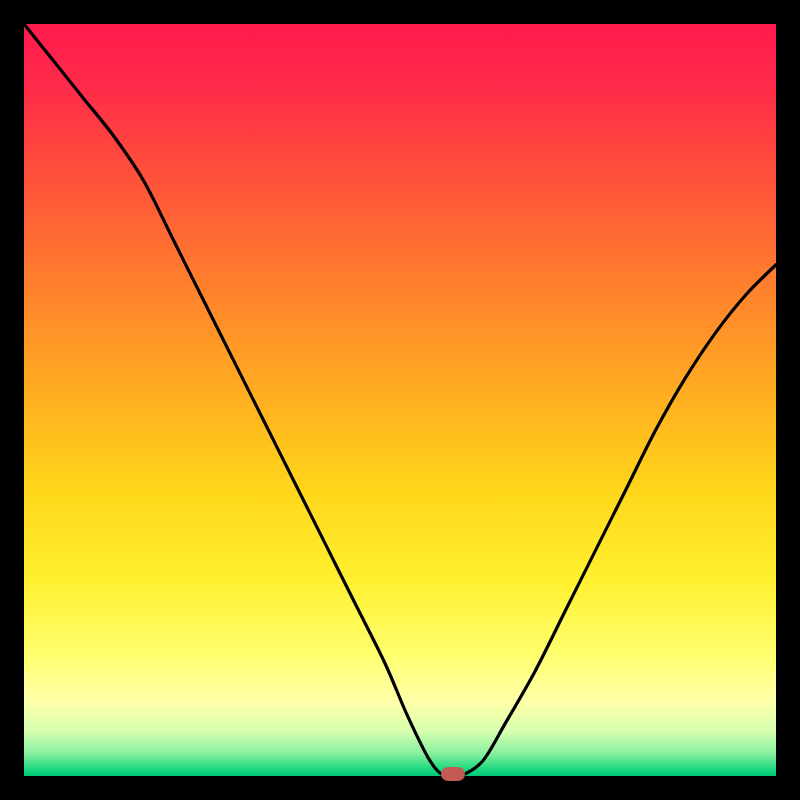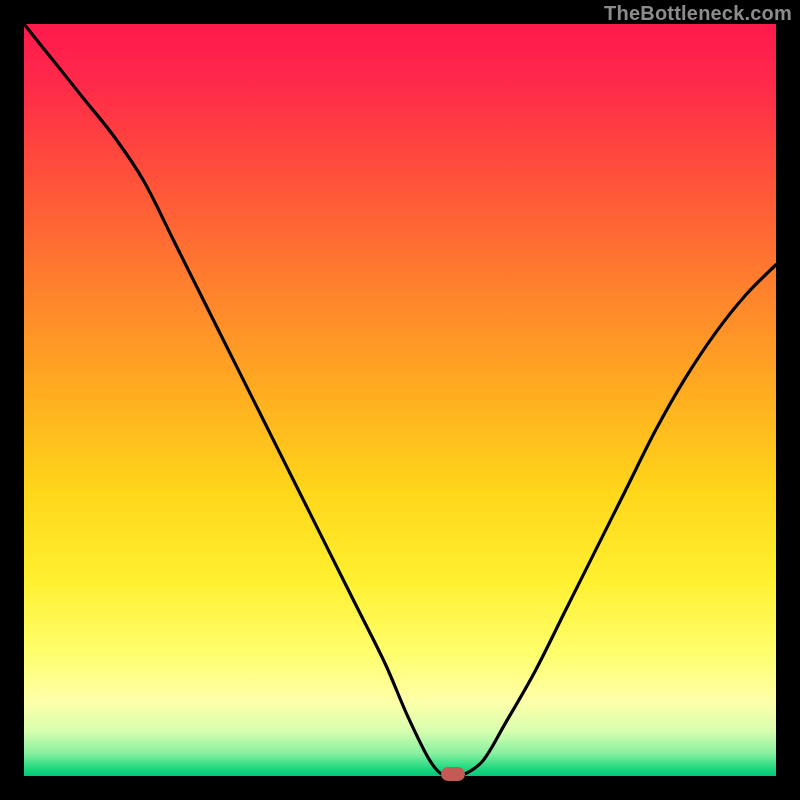--- a/index.html
+++ b/index.html
@@ -73,14 +73,13 @@
 
 <div class="frame">
   <div class="plot-area"></div>
 
   <svg class="curve-svg" viewBox="0 0 752 752" preserveAspectRatio="none">
     <path id="curve-path" d="M 0.00 0.00 C 5.01 6.27, 20.05 25.07, 30.08 37.60 C 40.11 50.13, 50.13 62.67, 60.16 75.20 C 70.19 87.73, 80.21 99.01, 90.24 112.80 C 100.27 126.59, 110.29 140.37, 120.32 157.92 C 130.35 175.47, 140.37 198.03, 150.40 218.08 C 160.43 238.13, 170.45 258.19, 180.48 278.24 C 190.51 298.29, 200.53 318.35, 210.56 338.40 C 220.59 358.45, 230.61 378.51, 240.64 398.56 C 250.67 418.61, 260.69 438.67, 270.72 458.72 C 280.75 478.77, 290.77 498.83, 300.80 518.88 C 310.83 538.93, 320.85 558.99, 330.88 579.04 C 340.91 599.09, 352.19 620.40, 360.96 639.20 C 369.73 658.00, 376.00 675.55, 383.52 691.84 C 391.04 708.13, 399.81 726.93, 406.08 736.96 C 412.35 746.99, 416.11 749.49, 421.12 752.00 C 426.13 754.51, 429.89 754.51, 436.16 752.00 C 442.43 749.49, 451.20 745.73, 458.72 736.96 C 466.24 728.19, 472.51 714.40, 481.28 699.36 C 490.05 684.32, 501.33 665.52, 511.36 646.72 C 521.39 627.92, 531.41 606.61, 541.44 586.56 C 551.47 566.51, 561.49 546.45, 571.52 526.40 C 581.55 506.35, 591.57 486.29, 601.60 466.24 C 611.63 446.19, 621.65 424.88, 631.68 406.08 C 641.71 387.28, 651.73 369.73, 661.76 353.44 C 671.79 337.15, 681.81 322.11, 691.84 308.32 C 701.87 294.53, 711.89 282.00, 721.92 270.72 C 731.95 259.44, 746.99 245.65, 752.00 240.64" fill="none" stroke="#000" stroke-width="3.2" stroke-linecap="round" stroke-linejoin="round"></path>
   </svg>
 
   <div id="opt-marker" class="marker" style="left: 440.64px; top: 767px;"></div>
 
-  <div class="watermark">TheBottleneck.com</div>
 </div>
 
 </body></html>

